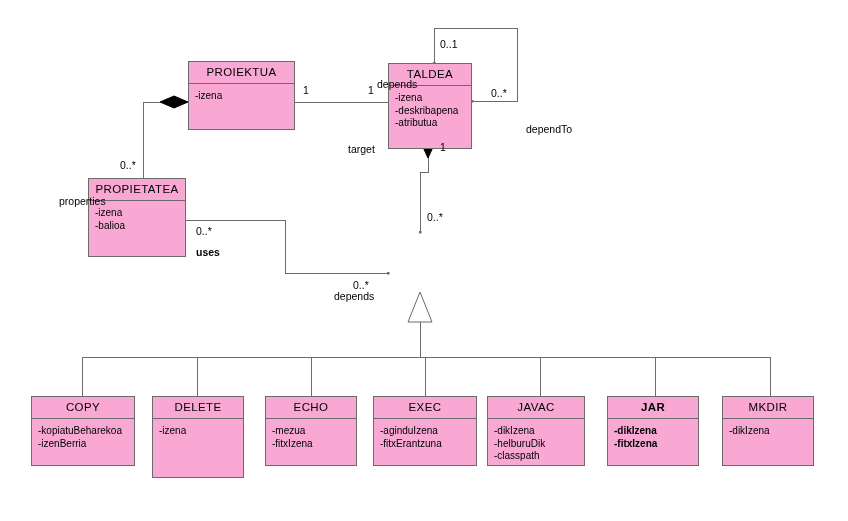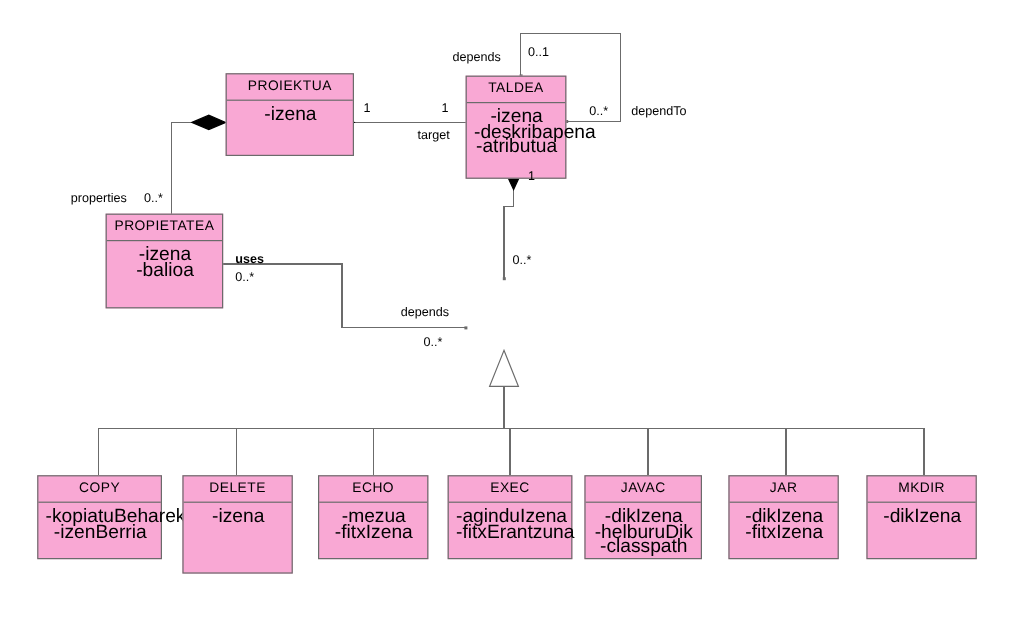--- a/index.html
+++ b/index.html
@@ -6,26 +6,26 @@
   body{width:848px;height:521px;overflow:hidden;
        font-family:"Liberation Sans",sans-serif;color:#000;}
   #canvas{position:relative;width:848px;height:521px;}
   svg.lines{position:absolute;left:0;top:0;width:848px;height:521px;}
 
   
   .cls{position:absolute;background:#f9a8d4;border:1px solid #6b6b6b;
        box-sizing:border-box;}
   .cls .title{text-align:center;font-size:11.5px;letter-spacing:.4px;
        padding:4px 2px 4px;border-bottom:1px solid #6b6b6b;line-height:13px;}
-  .cls .attrs{font-size:16px;line-height:12.5px;padding:6px 5px 4px 6px;
-       white-space:pre;text-align:center;}
+  .cls .attrs{font-size:10px;line-height:12.5px;padding:6px 5px 4px 6px;
+       white-space:pre;}
   .cls .attrs.empty{padding:0;}
 
   
-  .lbl{position:absolute;font-size:10.5px;line-height:12px;white-space:nowrap;}
+  .lbl{position:absolute;font-size:10.5px;line-height:12px;white-space:nowrap;margin-top:36px;}
   .mult{position:absolute;font-size:10.5px;line-height:12px;white-space:nowrap;}
 </style>
 </head>
 <body>
 
 <div id="canvas">
 
   <svg class="lines" viewBox="0 0 848 521">
     <g stroke="#6b6b6b" stroke-width="1" fill="none" shape-rendering="crispEdges">
 
@@ -106,21 +106,21 @@
 -fitxErantzuna</div>
   </div>
 
   <div class="cls" style="left:487px;top:396px;width:98px;height:70px;">
     <div class="title">JAVAC</div>
     <div class="attrs">-dikIzena
 -helburuDik
 -classpath</div>
   </div>
 
-  <div class="cls" style="left:607px;top:396px;width:92px;height:70px;">
+  <div class="cls" style="left:607px;top:396px;width:92px;height:70px;font-weight:bold;">
     <div class="title">JAR</div>
     <div class="attrs">-dikIzena
 -fitxIzena</div>
   </div>
 
   <div class="cls" style="left:722px;top:396px;width:92px;height:70px;">
     <div class="title">MKDIR</div>
     <div class="attrs">-dikIzena</div>
   </div>
 

